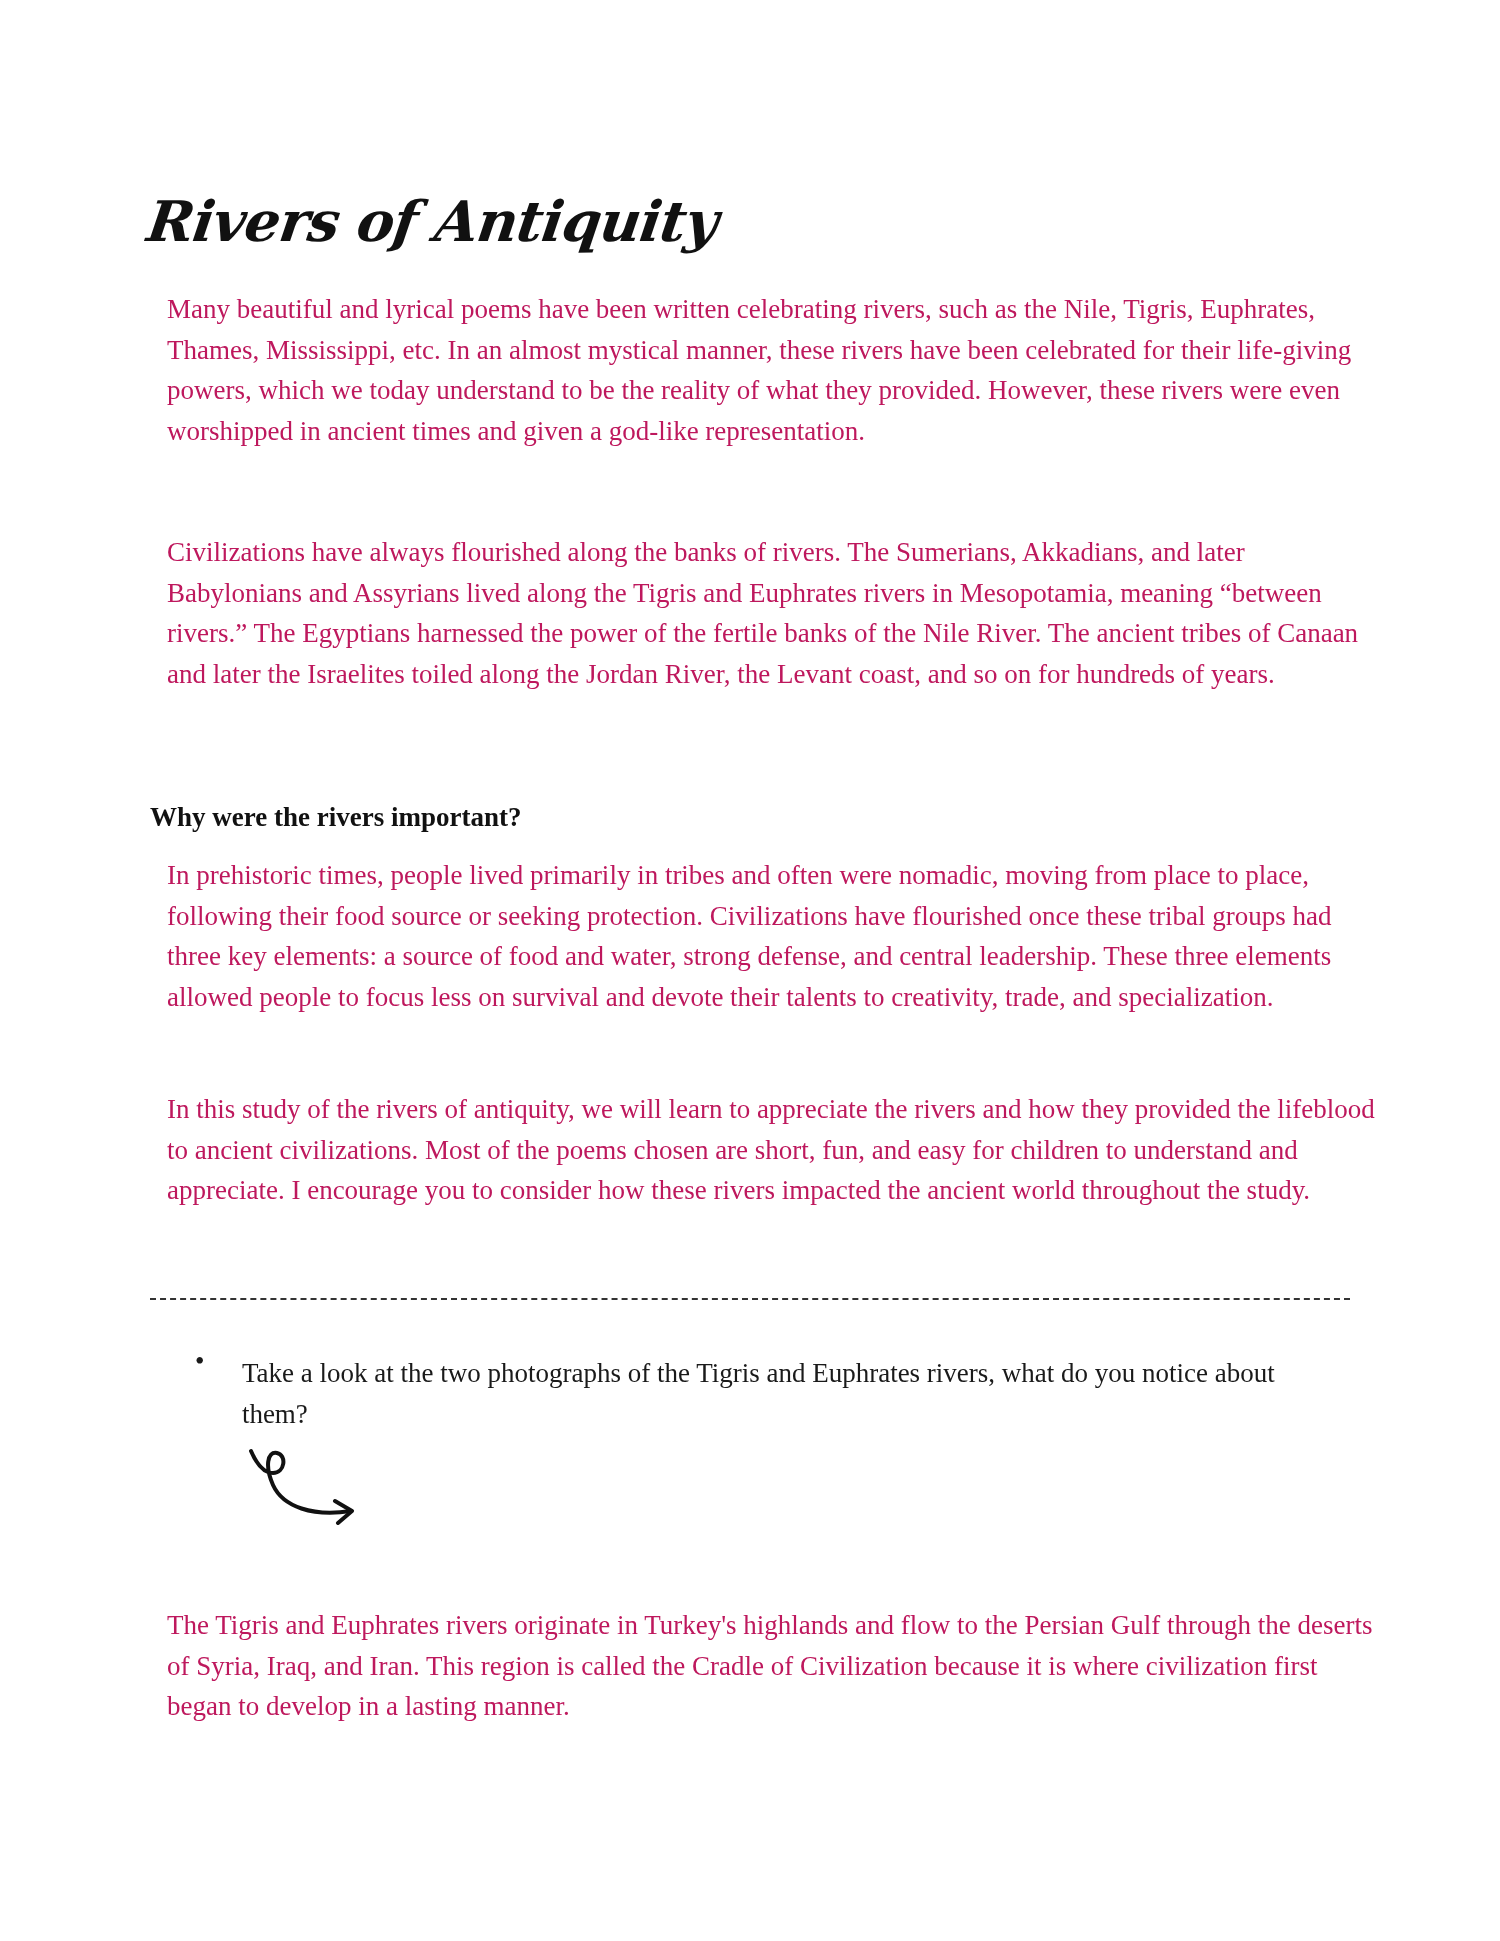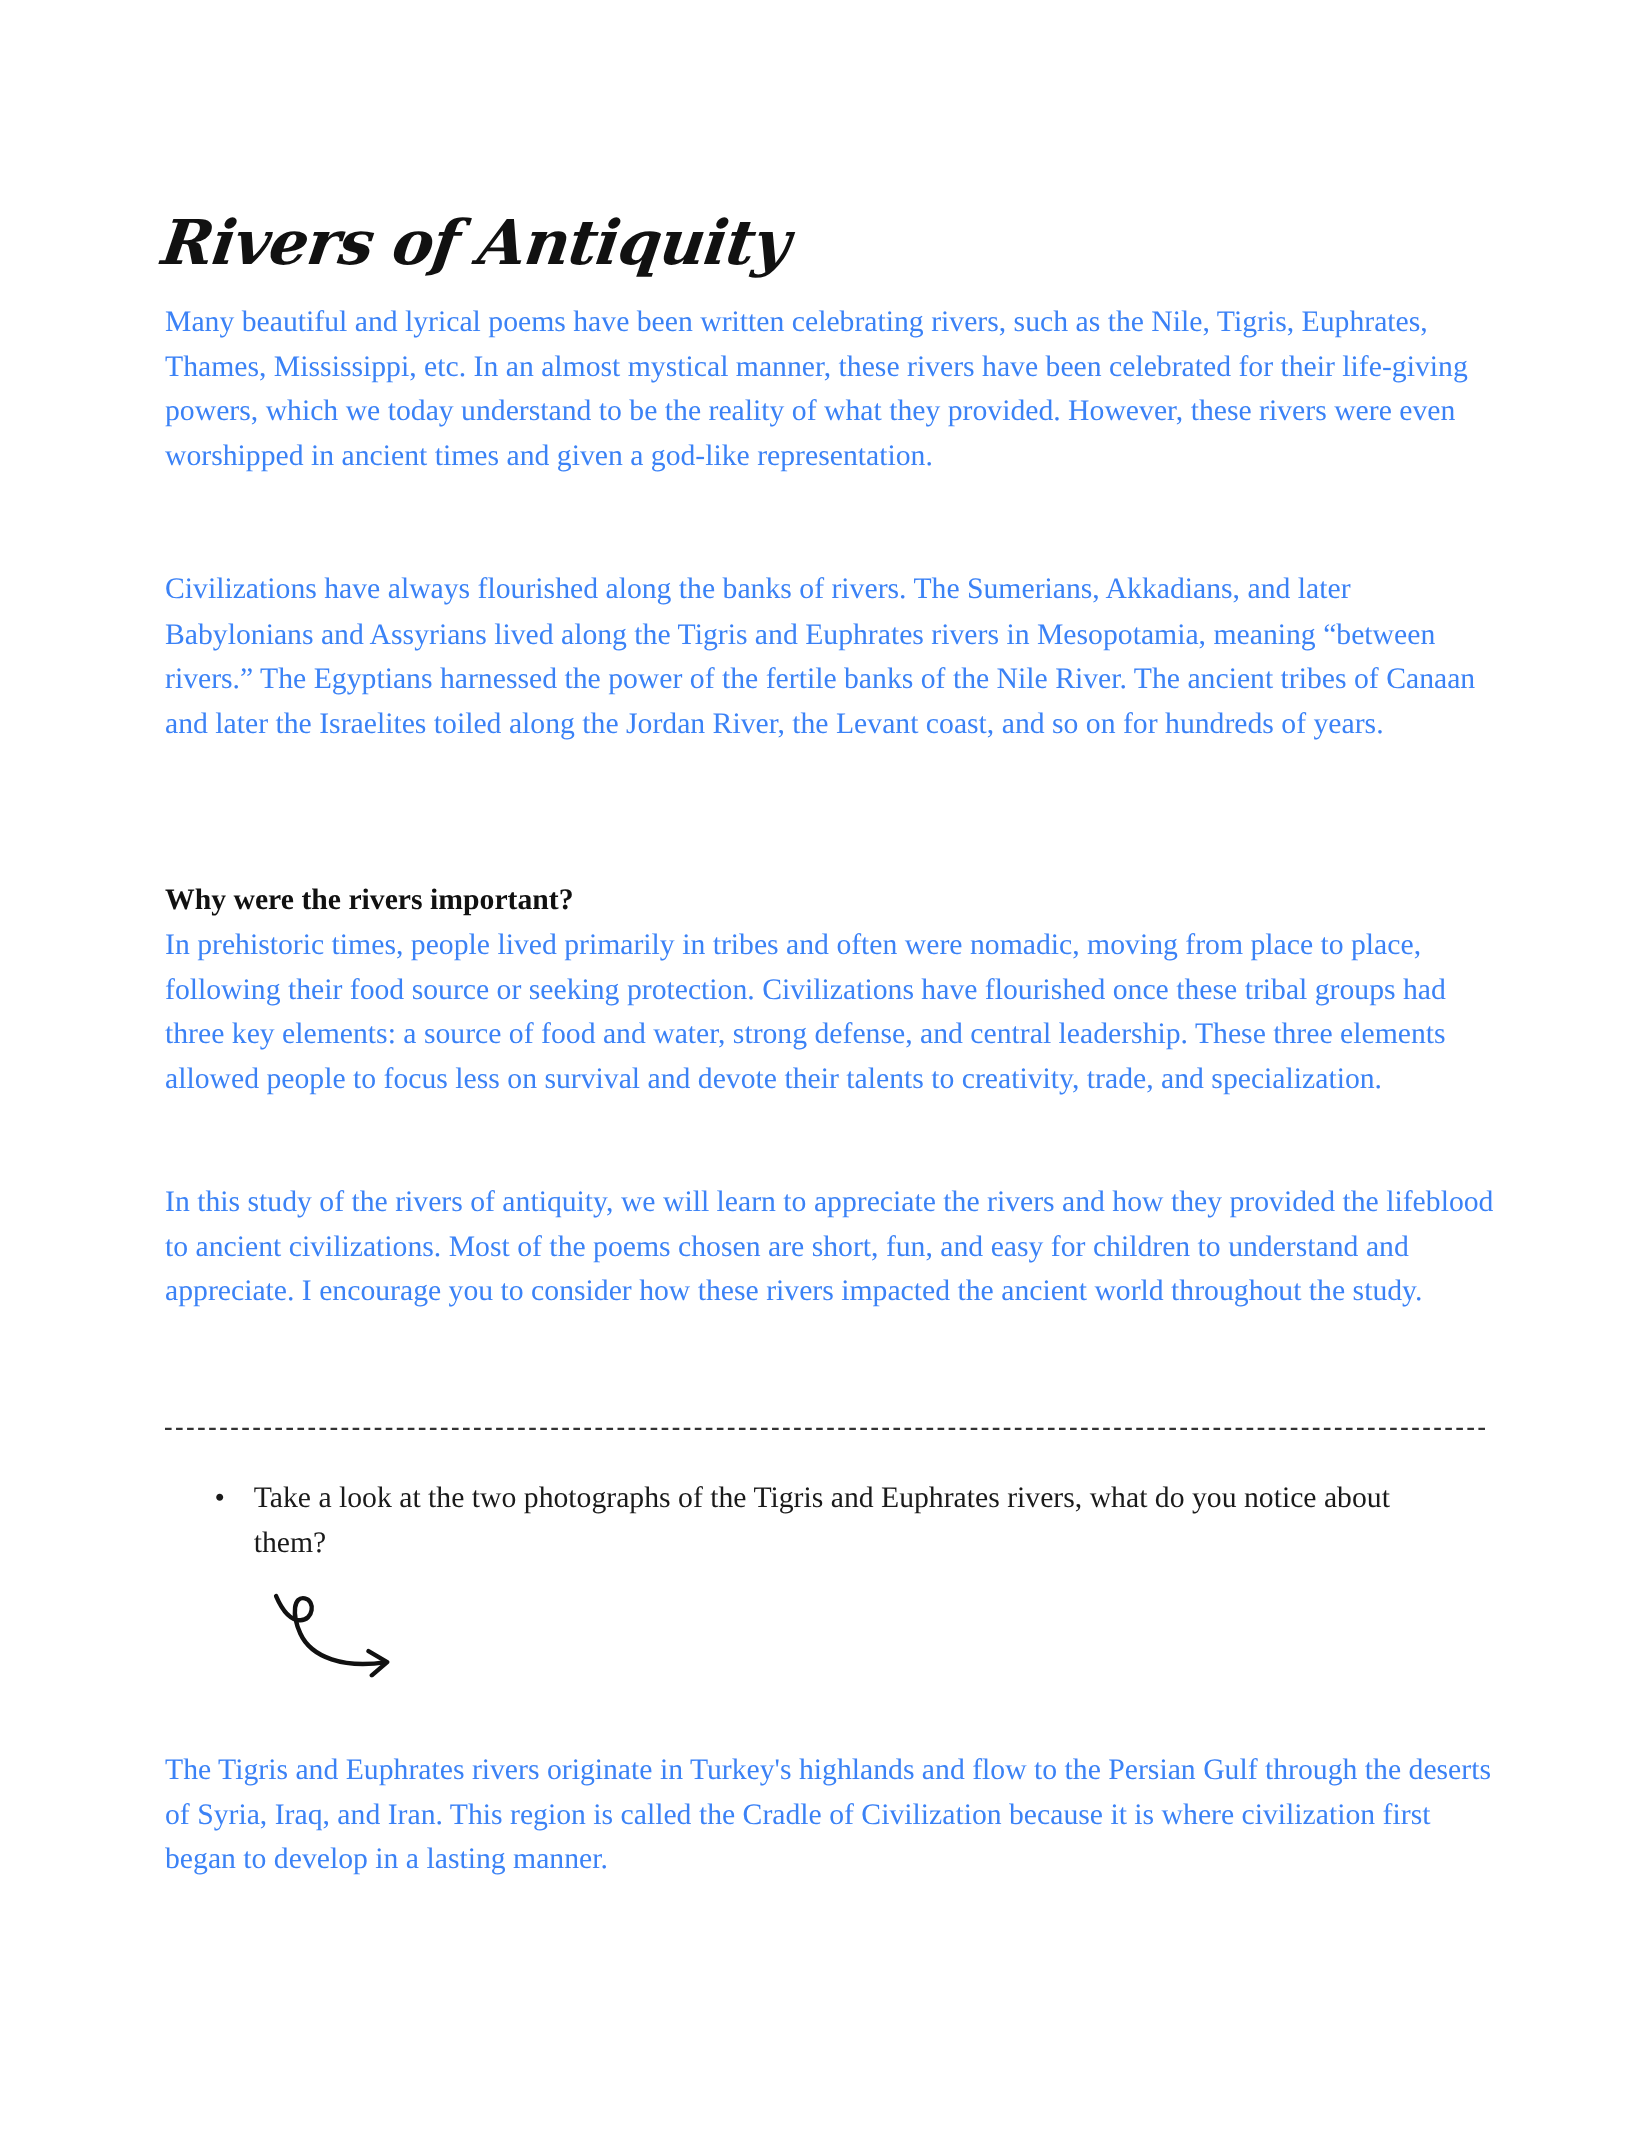--- a/index.html
+++ b/index.html
@@ -3,27 +3,27 @@
 <meta charset="utf-8">
 <style>
   html, body { margin: 0; padding: 0; background: #ffffff; }
   body { width: 1500px; height: 1941px; position: relative; overflow: hidden;
          font-family: "Liberation Serif", "DejaVu Serif", serif; color: #1a1a1a; }
   .page { position: absolute; left: 0; top: 0; width: 1500px; height: 1941px; }
   .title { position: absolute; left: 148px; top: 150px;
            font-family: "DejaVu Serif", serif; font-style: italic; font-size: 56px;
            letter-spacing: -1px; color: #111; transform: skewX(-8deg); }
   .para { position: absolute; left: 150px; width: 1210px; font-size: 27px;
-          line-height: 40.5px; margin: 0; color: #3b82f6; }
+          line-height: 40.5px; margin: 17px; color: #be185d; }
   .heading { position: absolute; left: 150px; font-size: 27px; font-weight: bold; margin: 0; color: #111; }
   .divider { position: absolute; left: 150px; top: 1298px; width: 1200px; height: 0;
              border-top: 2px dashed #333; }
   .bullet-row { position: absolute; left: 195px; top: 1341px; width: 1130px; display: flex; }
   .bullet-dot { width: 36px; font-size: 27px; line-height: 40.5px; }
-  .bullet-text { font-size: 27px; line-height: 40.5px; margin: 0; }
+  .bullet-text { font-size: 27px; line-height: 40.5px; margin: 12px; }
   .arrow { position: absolute; left: 243px; top: 1445px; width: 120px; height: 80px; }
   .answer { position: absolute; left: 395px; top: 1441px; width: 1000px; font-size: 27px;
             line-height: 40.5px; margin: 0; }
 </style>
 </head>
 <body>
 
 <div class="page">
   <h1 class="title">Rivers of Antiquity</h1>
 

